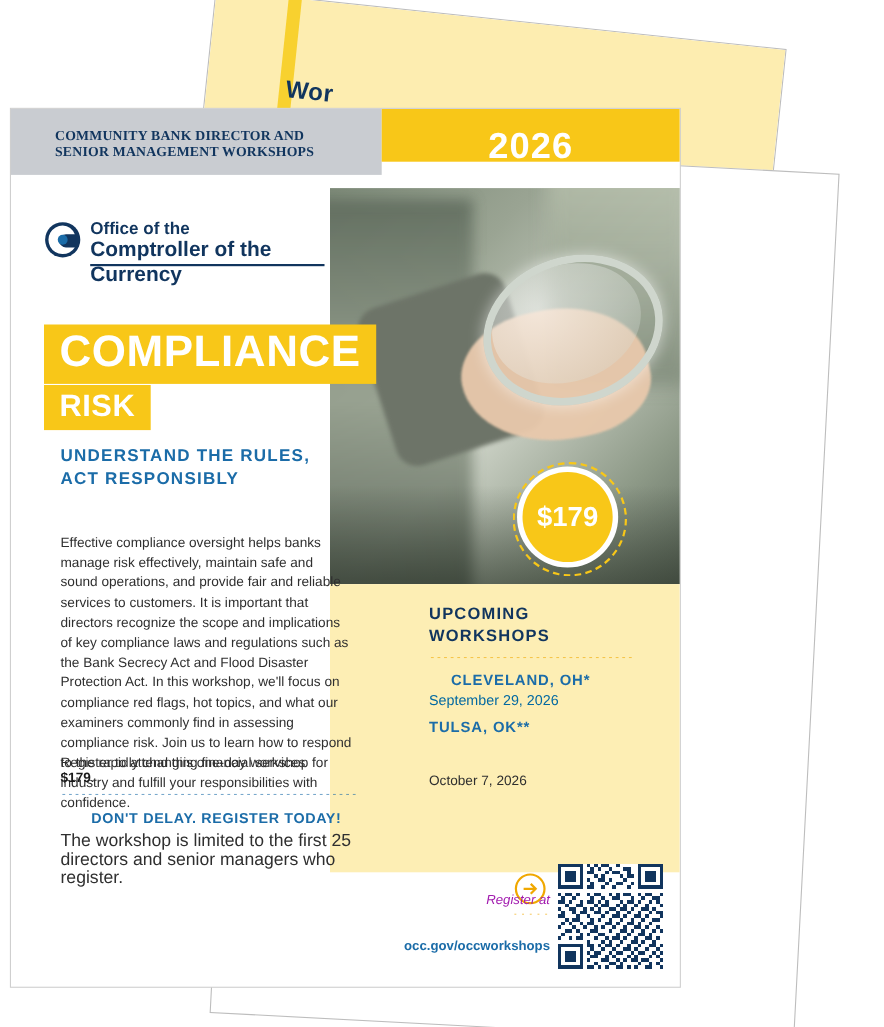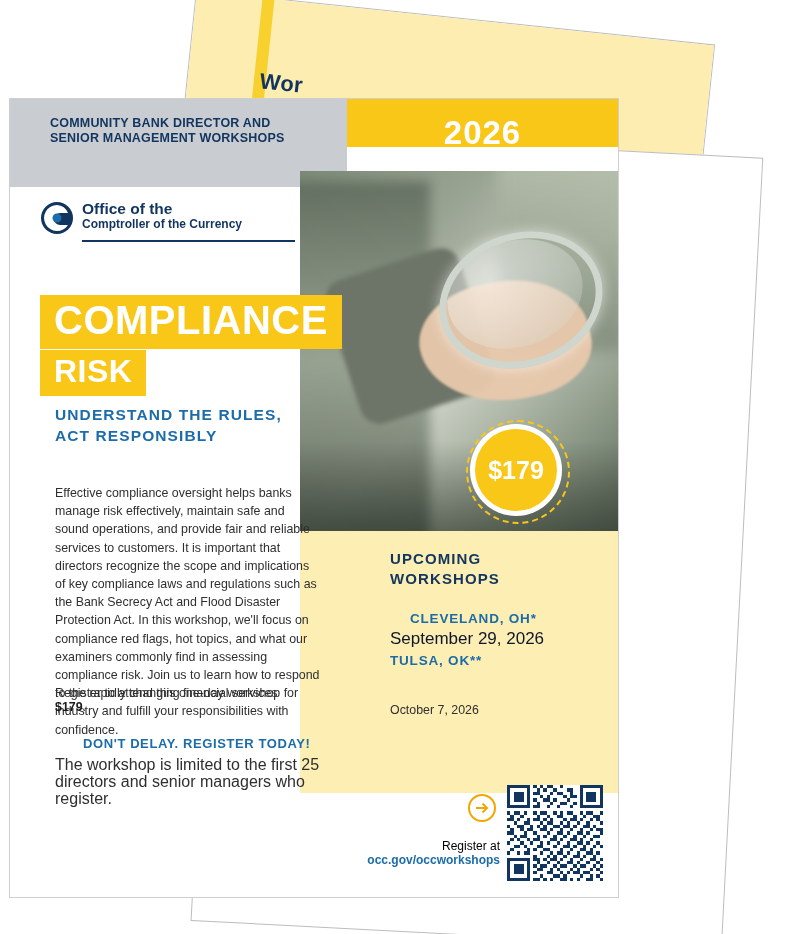--- a/index.html
+++ b/index.html
@@ -41,36 +41,36 @@
     background:#ffffff;
   }
 
   
   #flyer{
     position:absolute;left:10px;top:99px;width:608px;height:798px;
     background:#ffffff;box-shadow:0 0 0 1px #cfcfcf;overflow:hidden;
   }
 
   
-  .hdr-left{position:absolute;left:0;top:0;width:337px;height:88px;background:#c9ccd1;}
+  .hdr-left{position:absolute;left:0;top:0;width:337px;height:60px;background:#c9ccd1;font-family:Liberation Serif, serif;}
   .hdr-left .t{
     position:absolute;left:40px;top:17px;font-size:12.5px;font-weight:bold;color:#11355e;
     line-height:15px;letter-spacing:.2px;
   }
   .hdr-right{position:absolute;left:337px;top:0;width:271px;height:48px;background:#f8c718;}
   .hdr-right .y{
     position:absolute;left:0;top:0;width:271px;height:68px;line-height:68px;text-align:center;
     font-size:33px;font-weight:bold;color:#ffffff;letter-spacing:1px;
   }
 
   
   .logo{position:absolute;left:30px;top:100px;width:250px;height:46px;}
   .logo .mark{position:absolute;left:0;top:2px;width:34px;height:34px;}
   .logo .l1{position:absolute;left:42px;top:1px;font-size:15.5px;color:#11355e;font-weight:bold;}
-  .logo .l2{position:absolute;left:42px;top:18px;font-size:12px;color:#11355e;font-weight:bold;}
+  .logo .l2{position:absolute;left:42px;top:18px;font-size:19px;color:#11355e;font-weight:bold;}
   .logo .rule{position:absolute;left:42px;top:41px;width:213px;height:1.5px;background:#11355e;}
 
   
   .photo{
     position:absolute;left:290px;top:72px;width:318px;height:360px;overflow:hidden;
     background:linear-gradient(135deg,#7d8a78 0%,#9aa493 28%,#c9cfc3 55%,#8e9a88 80%,#5e6a5c 100%);
   }
   .photo .blur1{position:absolute;left:-20px;top:10px;width:150px;height:360px;
     background:linear-gradient(180deg,#5e6a5c,#98a291,#4f5a4d);opacity:.85;filter:blur(6px);}
   .photo .blur2{position:absolute;right:-10px;top:-20px;width:130px;height:200px;
@@ -97,21 +97,21 @@
   
   .ypanel{position:absolute;left:290px;top:432px;width:318px;height:262px;background:#fdeeb4;}
 
   
   .title1{
     position:absolute;left:30px;top:196px;background:#f8c718;color:#ffffff;
     font-size:40px;font-weight:bold;letter-spacing:.5px;padding:3px 14px 6px 14px;
   }
   .title2{
     position:absolute;left:30px;top:251px;background:#f8c718;color:#ffffff;
-    font-size:32px;font-weight:bold;letter-spacing:.5px;padding:3px 14px 6px 14px;
+    font-size:28px;font-weight:bold;letter-spacing:.5px;padding:3px 14px 6px 14px;
   }
 
   
   .kicker{position:absolute;left:45px;top:305px;width:250px;font-size:15.5px;font-weight:bold;
           color:#1b6ca8;line-height:21px;letter-spacing:1.1px;}
   .body{position:absolute;left:45px;top:385px;width:265px;font-size:12.4px;color:#2f2f2f;
         line-height:18.2px;}
   .regline{position:absolute;left:45px;top:587px;width:270px;font-size:12.4px;color:#2f2f2f;}
   .regline b{color:#1a1a1a;}
   .dots{position:absolute;left:45px;top:622px;width:270px;height:2px;
@@ -132,30 +132,30 @@
     position:absolute;left:456px;top:321px;width:100px;height:100px;border-radius:50%;
     border:2px dashed #f8c718;
   }
 
   
   .uw-title{position:absolute;left:380px;top:450px;font-size:15px;font-weight:bold;color:#11355e;
             letter-spacing:1.1px;line-height:20px;}
   .uw-dots{position:absolute;left:380px;top:498px;width:185px;height:2px;
            background-image:radial-gradient(#f0a800 1px,transparent 1px);background-size:6px 2px;}
   .city1{position:absolute;left:380px;top:512px;font-size:13.5px;font-weight:bold;color:#1b6ca8;letter-spacing:.8px;margin-left:20px;}
-  .date1{position:absolute;left:380px;top:530px;font-size:17px;color:#0f172a;}
+  .date1{position:absolute;left:380px;top:530px;font-size:13px;color:#0369a1;}
   .city2{position:absolute;left:380px;top:554px;font-size:13.5px;font-weight:bold;color:#1b6ca8;letter-spacing:.8px;}
   .date2{position:absolute;left:380px;top:572px;font-size:12.4px;color:#2f2f2f;margin-top:32px;}
 
   
   .qr{position:absolute;left:497px;top:686px;width:96px;height:96px;}
   .arrow-ic{position:absolute;left:457px;top:694px;width:30px;height:30px;}
   .dots-small{position:absolute;left:455px;top:731px;width:34px;height:2px;
               background-image:radial-gradient(#f0a800 1px,transparent 1px);background-size:7px 2px;}
-  .reg-at{position:absolute;left:340px;top:740px;width:150px;text-align:right;font-size:12px;color:#000000;}
+  .reg-at{position:absolute;left:340px;top:712px;width:150px;text-align:right;font-size:12px;color:#a21caf;font-style:italic;}
   .reg-url{position:absolute;left:300px;top:754px;width:190px;text-align:right;font-size:12px;
            font-weight:bold;color:#1b6ca8;}
 </style>
 </head>
 <body>
 
 <div class="sheet" id="sheet-back">
   <div class="yellow-band"></div>
   <div class="yellow-strip"></div>
   <div class="bk-title">Wor</div>

